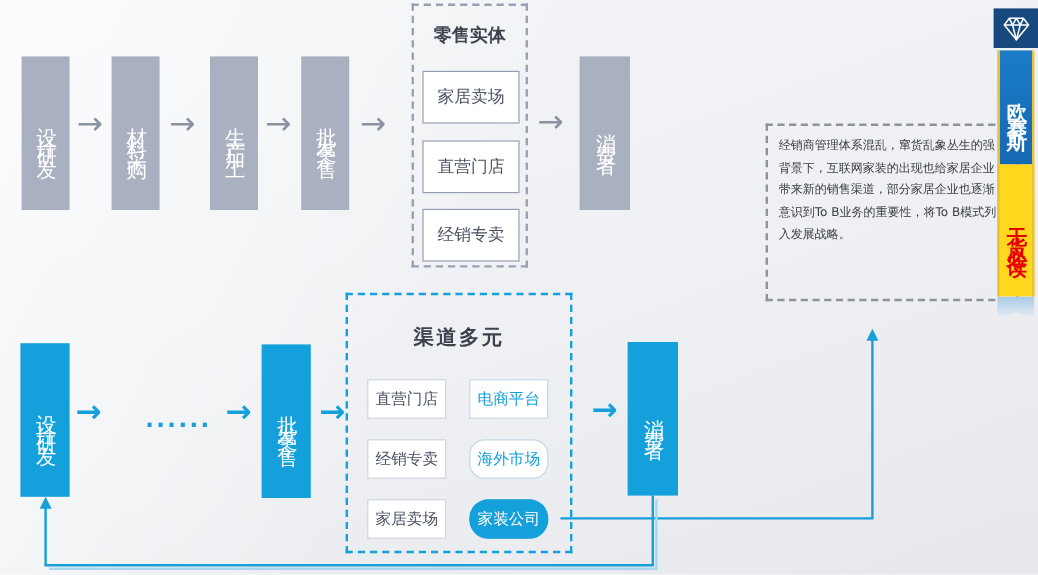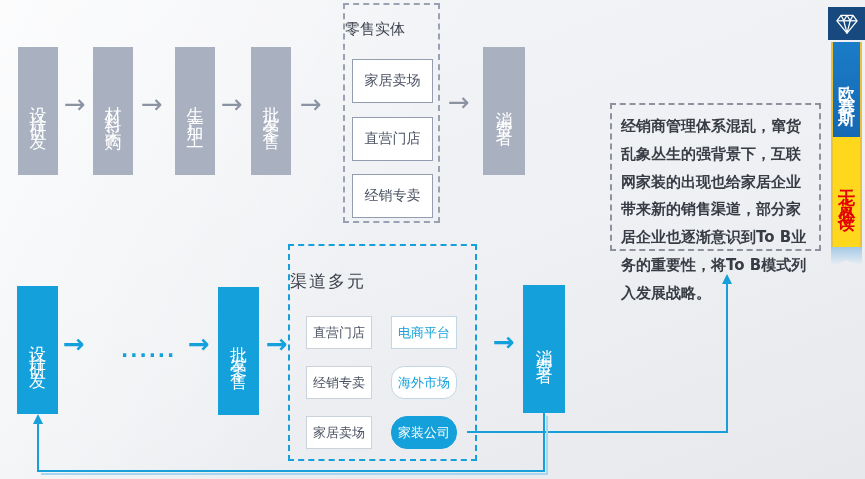--- a/index.html
+++ b/index.html
@@ -16,34 +16,34 @@
   .blue-node{background:var(--accent-blue,#14a0db);width:41px;height:128px;}
   
   .arrow{position:absolute;font-size:26px;line-height:1;user-select:none;}
   .arrow.gray{color:#8b93a3;}
   .arrow.blue{color:var(--accent-blue,#14a0db);font-weight:bold;}
   .ellipsis{position:absolute;color:var(--accent-blue,#14a0db);font-size:19px;font-weight:bold;letter-spacing:2px;line-height:1;}
   
   .group{position:absolute;box-sizing:border-box;}
   .retail-group{left:343px;top:3px;width:97px;height:220px;border:2px dashed #99a1b3;}
   .channel-group{left:288px;top:244px;width:189px;height:217px;border:2px dashed var(--accent-blue,#14a0db);}
-  .group-title{position:absolute;width:100%;text-align:left;color:#3d424d;font-weight:400;}
+  .group-title{position:absolute;width:100%;text-align:center;color:#3d424d;font-weight:700;}
   .retail-group .group-title{top:15px;font-size:15px;}
   .channel-group .group-title{top:24px;font-size:17px;letter-spacing:2px;}
   .retail-item{position:absolute;left:7px;width:79px;height:42px;background:#fff;border:1px solid #949db0;
     display:flex;align-items:center;justify-content:center;font-size:14px;color:#4b5262;}
   .channel-item{position:absolute;width:64px;height:31px;background:#fff;border:1px solid #ccd2da;
     display:flex;align-items:center;justify-content:center;font-size:13px;color:#4b5262;}
   .channel-item.blue-text{color:var(--accent-blue,#14a0db);border-color:#c3d7e4;}
   .channel-item.blue-fill{background:var(--accent-blue,#14a0db);color:#fff;border-color:var(--accent-blue,#14a0db);border-radius:16px;}
   .col-left{left:16px;}
   .col-right{left:101px;}
   
-  .note{position:absolute;left:610px;top:103px;width:211px;height:148px;box-sizing:border-box;
-    border:2px dashed #8d929c;padding:8px 9px;font-size:15px;line-height:1.85;color:#383c44;font-weight:bold;}
+  .note{position:absolute;left:638px;top:103px;width:211px;height:148px;box-sizing:border-box;
+    border:2px dashed #8d929c;padding:8px 9px;font-size:10px;line-height:1.85;color:#383c44;}
   
   .overlay{position:absolute;left:0;top:0;pointer-events:none;}
   
   .banner-diamond{position:absolute;left:828px;top:7px;width:37px;height:33px;background:var(--banner-navy,#17497f);
     display:flex;align-items:center;justify-content:center;}
   .banner-blue{position:absolute;left:831px;top:42px;width:31px;height:95px;box-sizing:border-box;
     background:linear-gradient(180deg,#1b7cc7 0%,#1568b4 100%);
     border-left:2px solid #e8c23a;border-right:2px solid #e8c23a;
     display:flex;align-items:center;justify-content:center;}
   .banner-blue .vtext{writing-mode:vertical-rl;text-orientation:upright;color:#fff;font-weight:bold;font-size:17px;letter-spacing:11px;line-height:1;}

